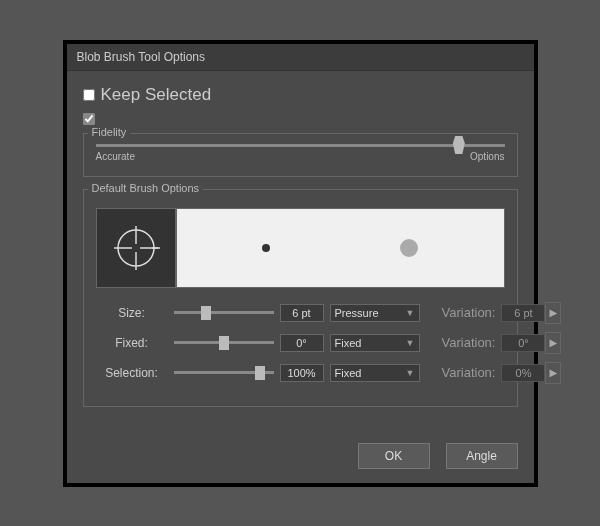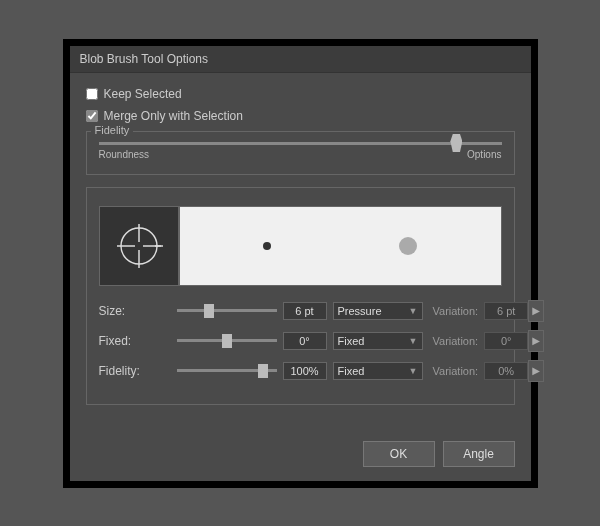--- a/index.html
+++ b/index.html
@@ -9,21 +9,21 @@
       align-items: center;
       justify-content: center;
       width: 600px;
       height: 526px;
       font-family: Arial, sans-serif;
       font-size: 12px;
       color: #ddd;
     }
     .dialog {
       background: #4a4a4a;
-      border: 7px solid #000000;
+      border: 4px solid #000000;
       width: 475px;
       padding: 0;
       position: relative;
     }
     .title-bar {
       background: #3c3c3c;
       padding: 6px 10px;
       color: #ccc;
       font-size: 12px;
       border-bottom: 1px solid #333;
@@ -38,21 +38,21 @@
       gap: 6px;
     }
     .checkbox-row input[type="checkbox"] {
       width: 12px;
       height: 12px;
       accent-color: #888;
       cursor: pointer;
     }
     .checkbox-label {
       color: #ccc;
-      font-size: 12px;
+      font-size: 17px;
     }
     .section-box {
       border: 1px solid #666;
       padding: 10px 12px 14px;
       margin-bottom: 12px;
       position: relative;
     }
     .section-label {
       position: absolute;
       top: -8px;
@@ -143,21 +143,21 @@
     }
     
     .control-row {
       display: flex;
       align-items: center;
       margin-bottom: 8px;
       gap: 6px;
     }
     .control-label {
       width: 72px;
-      text-align: left;
+      text-align: center;
       color: #ccc;
       font-size: 12px;
       flex-shrink: 0;
     }
     .mini-slider {
       width: 100px;
       -webkit-appearance: none;
       appearance: none;
       height: 3px;
       background: #888;
@@ -195,22 +195,22 @@
       display: flex;
       align-items: center;
       justify-content: space-between;
     }
     .dropdown-arrow {
       color: #999;
       font-size: 9px;
     }
     .variation-label {
       color: #999;
-      font-size: 11px;
-      margin-left: 4px;
+      font-size: 13px;
+      margin-left: 16px;
     }
     .variation-value {
       width: 44px;
       background: #3a3a3a;
       border: 1px solid #555;
       color: #999;
       font-size: 11px;
       padding: 2px 4px;
       text-align: center;
     }
@@ -224,21 +224,21 @@
       justify-content: center;
       cursor: pointer;
       color: #aaa;
       font-size: 10px;
       flex-shrink: 0;
     }
     
     .footer {
       display: flex;
       justify-content: flex-end;
-      gap: 8px;
+      gap: 16px;
       padding: 10px 16px 14px;
     }
     .btn {
       width: 72px;
       padding: 5px 0;
       background: #5a5a5a;
       border: 1px solid #777;
       color: #ddd;
       font-size: 12px;
       cursor: pointer;
@@ -259,35 +259,35 @@
   </div>
   <div class="dialog-body">
 
     <div class="checkbox-row">
       <input type="checkbox" id="keep-selected" style="">
       <label class="checkbox-label" for="keep-selected">Keep Selected</label>
     </div>
 
     <div class="checkbox-row">
       <input type="checkbox" id="merge-only" checked="" style="">
-      <label class="checkbox-label" for="merge-only">Merge Only with Selection</label>
     </div>
 
     <div class="section-box fidelity-section">
       <span class="section-label">Fidelity</span>
       <div class="slider-row">
         <input type="range" class="slider-full" min="0" max="100" value="90" style="">
       </div>
       <div class="fidelity-labels">
-        <span>Roundness</span>
+        <span>Accurate</span>
         <span>Options</span>
       </div>
     </div>
 
     <div class="section-box">
+      <span class="section-label">Default Brush Options</span>
 
       <div class="brush-preview-row">
         <div class="preview-box-left">
           <svg class="crosshair-svg" viewBox="0 0 52 52">
             <circle cx="26" cy="26" r="18" fill="none" stroke="#ddd" stroke-width="1.5"></circle>
             <line x1="26" y1="4" x2="26" y2="22" stroke="#ddd" stroke-width="1.5"></line>
             <line x1="26" y1="30" x2="26" y2="48" stroke="#ddd" stroke-width="1.5"></line>
             <line x1="4" y1="26" x2="22" y2="26" stroke="#ddd" stroke-width="1.5"></line>
             <line x1="30" y1="26" x2="48" y2="26" stroke="#ddd" stroke-width="1.5"></line>
             <line x1="42" y1="26" x2="50" y2="26" stroke="#ddd" stroke-width="1.5"></line>
@@ -323,21 +323,21 @@
           <span class="dropdown-arrow">▼</span>
         </div>
         <span class="variation-label">Variation:</span>
         <div class="variation-group">
           <input type="text" class="variation-value" value="0°" style="">
           <div class="variation-arrow">▶</div>
         </div>
       </div>
 
       <div class="control-row">
-        <span class="control-label">Fidelity:</span>
+        <span class="control-label">Selection:</span>
         <input type="range" class="mini-slider" min="0" max="100" value="90" style="">
         <input type="text" class="value-input" value="100%" style="">
         <div class="dropdown">
           <span>Fixed</span>
           <span class="dropdown-arrow">▼</span>
         </div>
         <span class="variation-label">Variation:</span>
         <div class="variation-group">
           <input type="text" class="variation-value" value="0%" style="">
           <div class="variation-arrow">▶</div>

